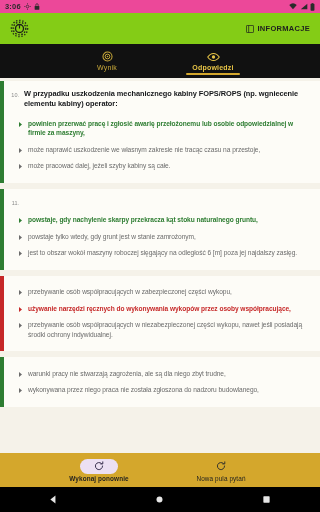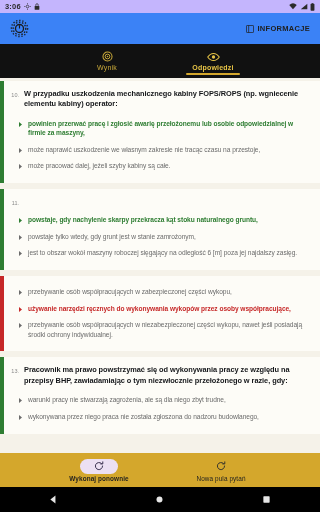--- a/index.html
+++ b/index.html
@@ -7,38 +7,38 @@
     width: 320px; height: 512px;
     font-family: "Liberation Sans", sans-serif;
     background: #f5f3ec;
     overflow: hidden;
   }
   body { display: flex; flex-direction: column; }
 
   
   .statusbar {
     height: 13px;
-    background: #c4b5fd;
+    background: #ec4899;
     display: flex; align-items: center;
     padding: 0 5px;
     flex: 0 0 auto;
     color: #2b2b2b;
     font-size: 7px;
     letter-spacing: .2px;
   }
   .statusbar .time { font-weight: 700; font-size: 7.5px; }
   .statusbar .sb-left { display: flex; align-items: center; gap: 3px; }
   .statusbar .sb-right { margin-left: auto; display: flex; align-items: center; gap: 2.5px; }
   .sb-ico { display: inline-block; }
   .sb-ico svg { display: block; }
 
   
   .appbar {
     height: 31px;
-    background: #3b82f6;
+    background: #84cc16;
     display: flex; align-items: center;
     padding: 0 8px;
     flex: 0 0 auto;
   }
   .gear-btn { width: 22px; height: 22px; display: flex; align-items: center; justify-content: center; }
   .gear-btn svg { display: block; }
   .info-btn {
     margin-left: auto;
     display: flex; align-items: center; gap: 3px;
     color: #1f1f1f;
@@ -344,24 +344,20 @@
       <span class="bullet">
           <svg width="3" height="5" viewBox="0 0 3 5">
             <path d="M0 0 3 2.5 0 5z" fill="#6b6b6b"></path>
           </svg>
         </span>
       <span class="a-text">przebywanie osób współpracujących w niezabezpieczonej części wykopu, nawet jeśli posiadają środki ochrony indywidualnej.</span>
     </div>
   </div>
 
   <div class="card">
-    <div class="q-head">
-      <span class="q-num">13.</span>
-      <span class="q-text">Pracownik ma prawo powstrzymać się od wykonywania pracy ze względu na przepisy BHP, zawiadamiając o tym niezwłocznie przełożonego w razie, gdy:</span>
-    </div>
     <div class="ans">
       <span class="bullet">
           <svg width="3" height="5" viewBox="0 0 3 5">
             <path d="M0 0 3 2.5 0 5z" fill="#6b6b6b"></path>
           </svg>
         </span>
       <span class="a-text">warunki pracy nie stwarzają zagrożenia, ale są dla niego zbyt trudne,</span>
     </div>
     <div class="ans">
       <span class="bullet">

